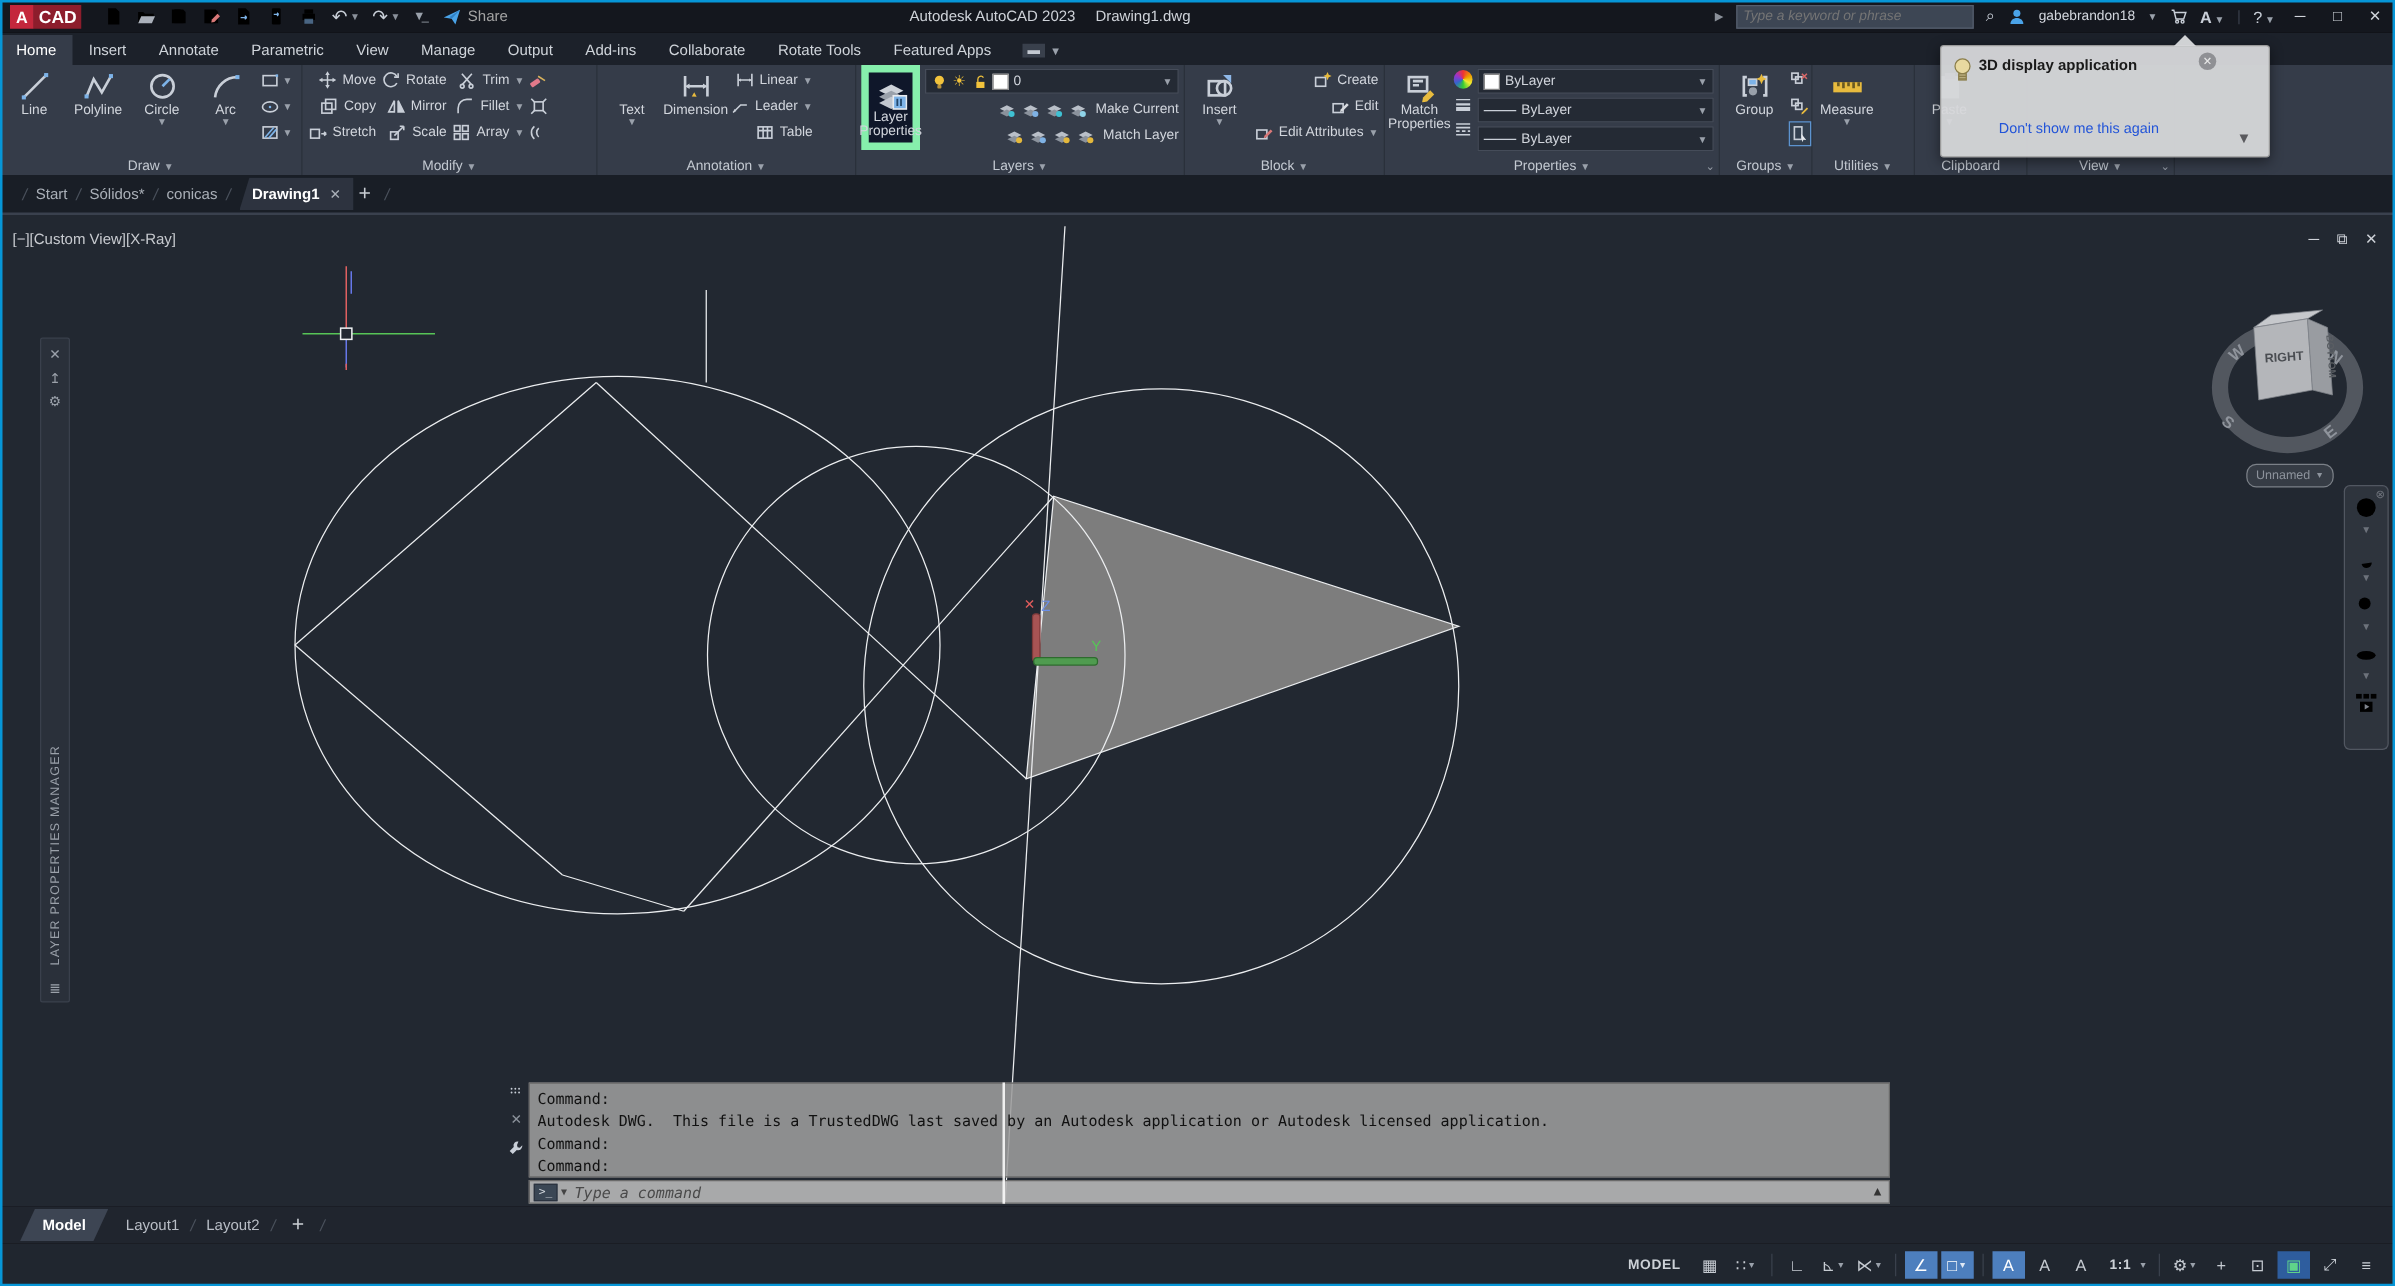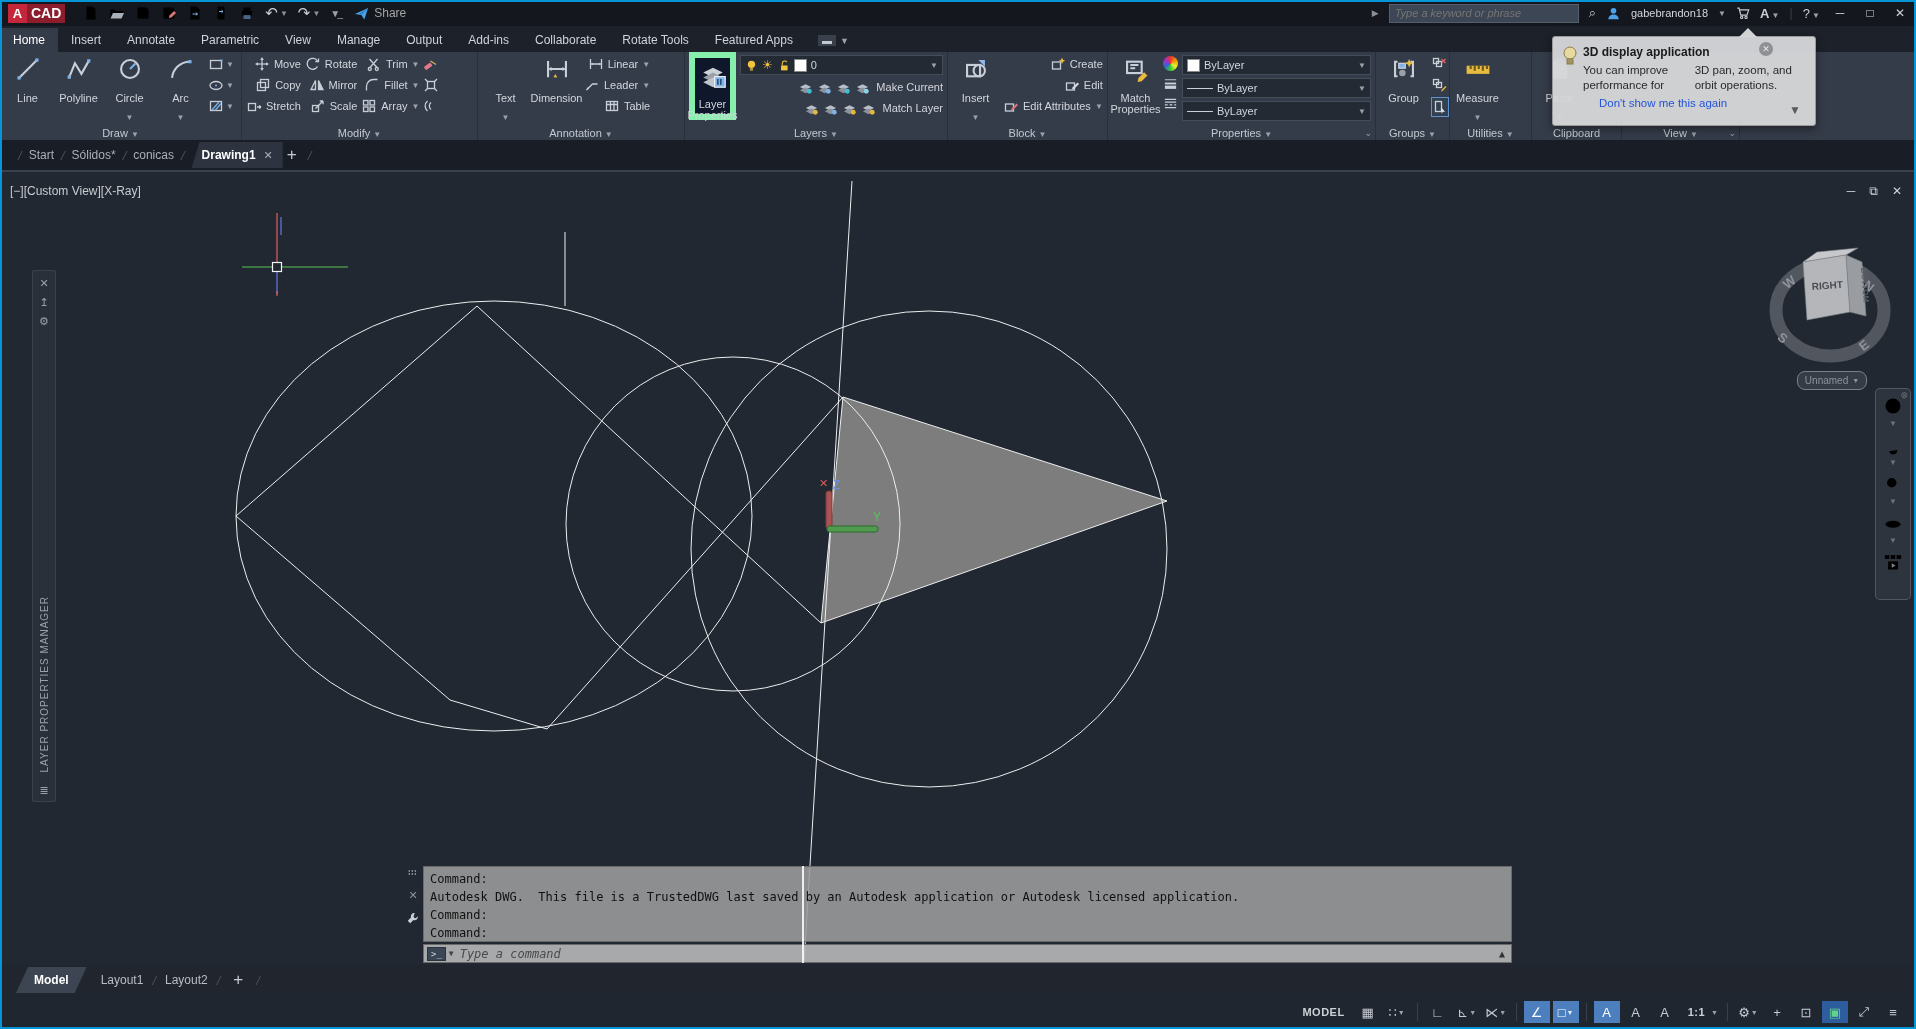--- a/index.html
+++ b/index.html
@@ -31,21 +31,21 @@
   .rtab.active{background:#353c49;color:#fff;}
   #tabcollapse{margin-left:12px;display:flex;align-items:center;gap:4px;color:#9aa1ab;padding-bottom:6px;font-size:9px;}
   
   #ribbon{position:absolute;left:0;top:52px;width:1916px;height:88px;background:#353c49;display:flex;z-index:8;}
   .panel{position:relative;border-right:1px solid #2a303b;box-sizing:border-box;flex:0 0 auto;height:88px;}
   .plabel{position:absolute;bottom:1px;left:0;right:0;text-align:center;font-size:11px;color:#c3c9d1;white-space:nowrap;}
   .plabel .dd{font-size:8px;color:#9aa1ab;}
   .launcher{position:absolute;right:3px;bottom:2px;font-size:9px;color:#9aa1ab;}
   .pbody{position:absolute;left:0;top:0;right:0;height:70px;display:flex;align-items:flex-start;}
   .rbig{width:47px;height:68px;display:flex;flex-direction:column;align-items:center;padding-top:4px;box-sizing:border-box;
-        font-size:11px;color:#d2d6dd;text-align:center;line-height:11px;row-gap:11px;}
+        font-size:11px;color:#d2d6dd;text-align:center;line-height:11px;row-gap:1px;}
   .rbig.hl{background:#0f172a;border:6px solid #86efac;}
   .rbig .dd{font-size:8px;color:#9aa1ab;line-height:6px;}
   .rcol{display:flex;flex-direction:column;justify-content:flex-start;padding-top:3px;row-gap:3px;}
   .rrow{display:flex;align-items:center;gap:4px;font-size:11px;color:#d2d6dd;height:18px;white-space:nowrap;justify-content:flex-end;}
   .rrow .dd{font-size:8px;color:#9aa1ab;}
   .minicol{display:flex;flex-direction:column;row-gap:3px;padding-top:3px;}
   .minibtn{display:flex;align-items:center;gap:2px;height:18px;}
   .minibtn .dd{font-size:8px;color:#9aa1ab;}
   .ldrop{height:18px;background:#242a34;border:1px solid #454c59;display:flex;align-items:center;gap:4px;padding:0 4px;font-size:11px;color:#d2d6dd;}
   .ldrop .dd{margin-left:auto;font-size:8px;color:#9aa1ab;}
@@ -192,20 +192,24 @@
     <div id="share">
       <span class="ic" id="shareic">
           <svg width="15" height="15" viewBox="0 0 16 16">
             <g fill="#4aa3e8" stroke="none">
               <path d="M1 8.5 15 2l-4 12.5-3.2-4.8z"></path>
               <path d="M7.8 9.7 15 2 6 8z" fill="#2f7fc4"></path>
             </g>
           </svg>
         </span>
       <span>Share</span>
+    </div>
+    <div id="titlemid">
+      <span>Autodesk AutoCAD 2023</span>
+      <span>Drawing1.dwg</span>
     </div>
     <div id="titleright">
       <span class="tb-glyph" style="font-size:9px;color:#8a9099;">▶</span>
       <input id="searchbox" placeholder="Type a keyword or phrase" style="">
       <span class="tb-glyph">⌕</span>
       <span class="ic" id="personic">
           <svg width="15" height="15" viewBox="0 0 16 16">
             <g fill="#4aa3e8" stroke="none">
               <circle cx="8" cy="5" r="3"></circle>
               <path d="M2.5 14c0-3 2.5-5 5.5-5s5.5 2 5.5 5z"></path>
@@ -1044,24 +1048,19 @@
     </div>
 
   <div id="popup">
     <div class="notch"></div>
     <svg class="bulb" width="18" height="24" viewBox="0 0 18 24">
       <circle cx="9" cy="8" r="6" fill="#e8d9a0" stroke="#8a7d4a"></circle>
       <rect x="6" y="14" width="6" height="5" fill="#b9ad7e" stroke="#8a7d4a"></rect>
       <path d="M6 16h6M6 18h6" stroke="#8a7d4a" fill="none"></path>
     </svg>
     <div class="ptitle">3D display application</div>
-    <div class="pbody">
-      <span>You can improve performance for</span>
-        <br>
-      <span>3D pan, zoom, and orbit operations.</span>
-    </div>
     <a class="plink">Don't show me this again</a>
     <div class="pclose">✕</div>
     <div class="pdd">▼</div>
   </div>
 
 </div>
 <div id="frame"></div>
 
 </body></html>

